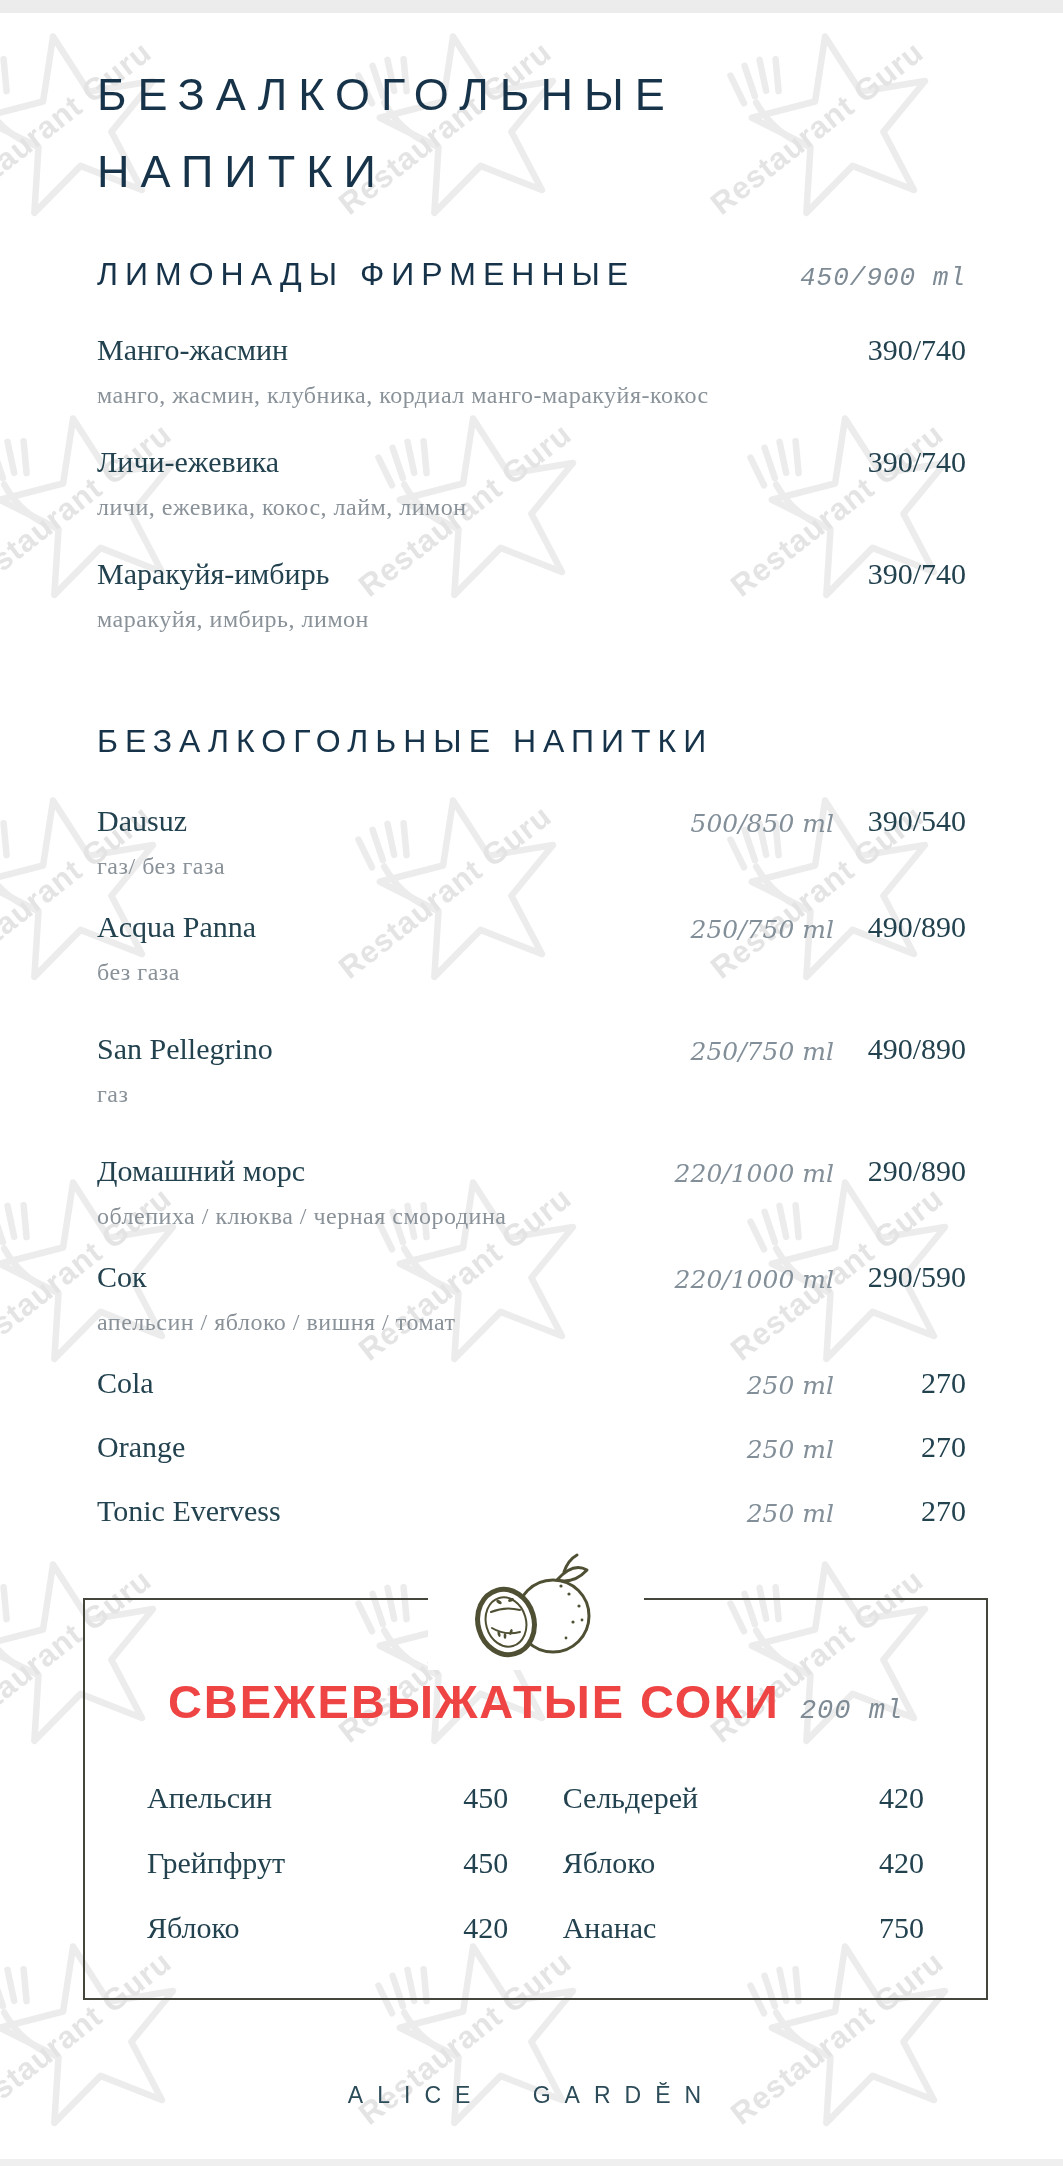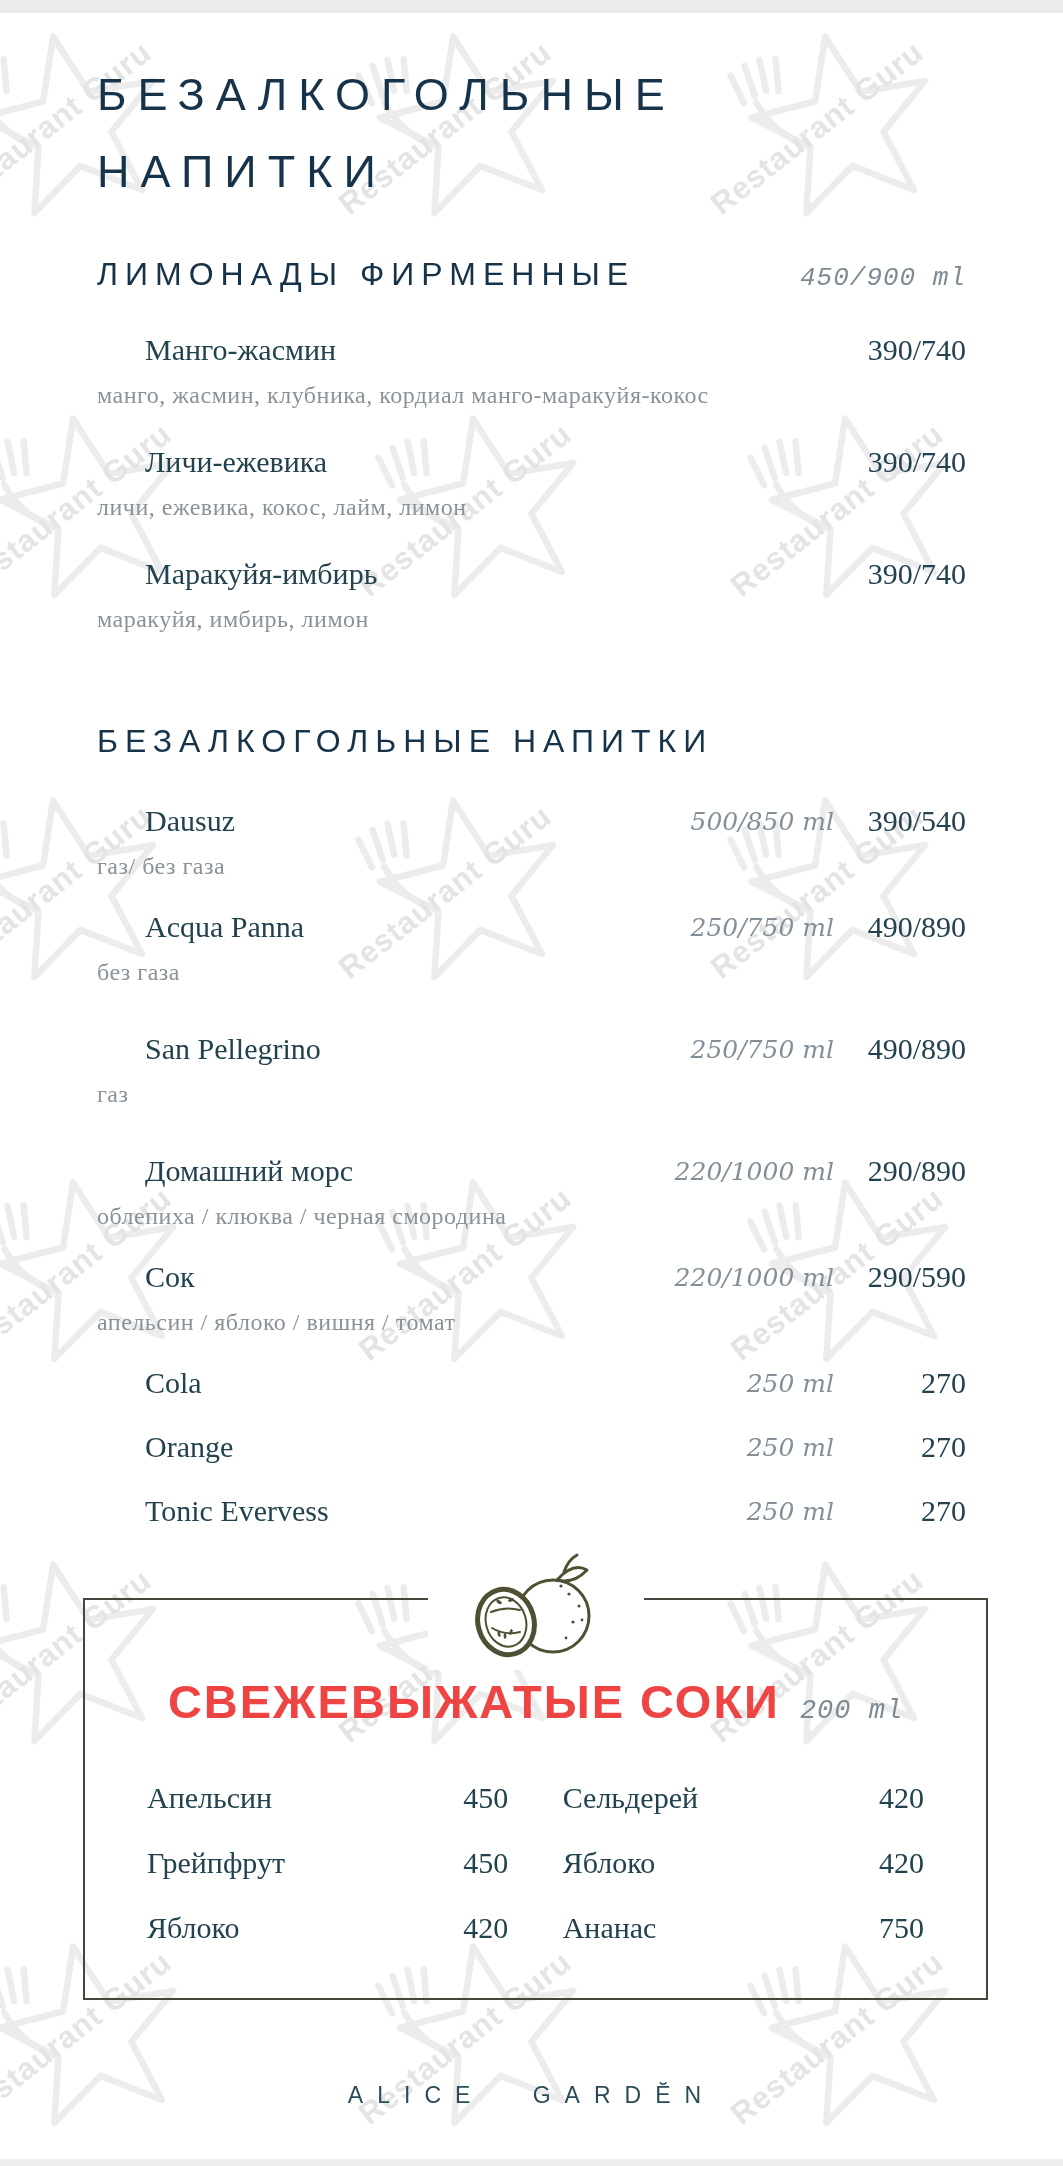--- a/index.html
+++ b/index.html
@@ -46,21 +46,21 @@
   }
   .vol-note{
     font-family:Liberation Mono, monospace;font-style:italic;
     font-size:26px;color:#7e8b95;letter-spacing:1px;
   }
   .sec1-head{margin-top:46px;}
   .sec2-head{margin-top:90px;}
 
   .items{margin-top:40px;}
   .menu-item{margin-bottom:36px;}
-  .item-row{display:flex;align-items:center;margin-left:48px;}
+  .item-row{display:flex;align-items:flex-end;}
   .item-name{flex:1;font-size:30px;color:#28465461;}
   .item-name, .item-price{font-size:30px;color:#23424f;}
   .item-vol{width:205px;text-align:right;font-family:"DejaVu Serif", serif;
     font-style:italic;font-size:25px;color:#828f99;}
   .item-price{width:132px;text-align:right;}
   .item-desc{margin-top:15px;font-size:24px;color:#8a9299;letter-spacing:.5px;}
 
   .items2{margin-top:44px;}
   .items2 .menu-item{margin-bottom:0;margin-top:30px;}
   .items2 .menu-item:first-child{margin-top:0;}

